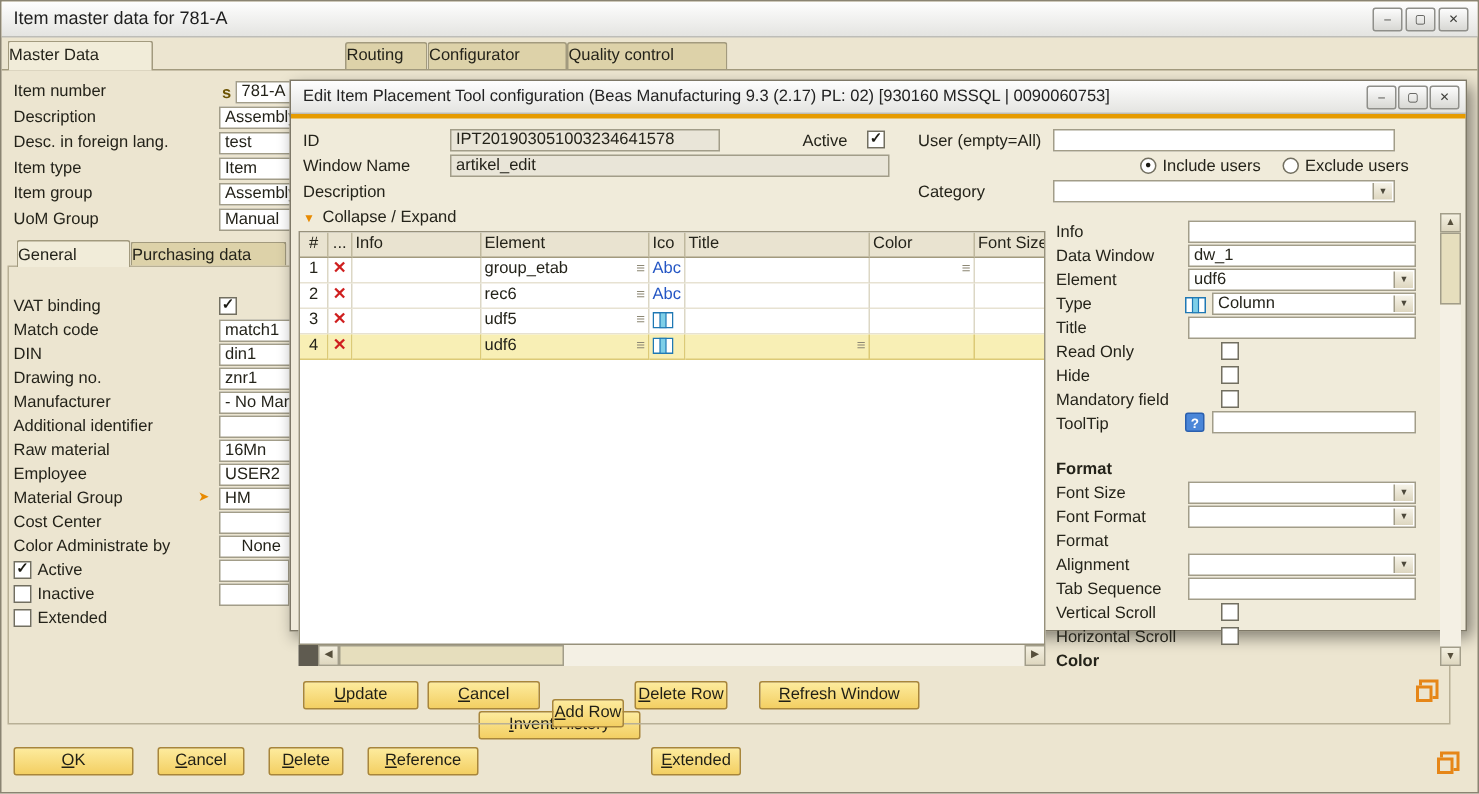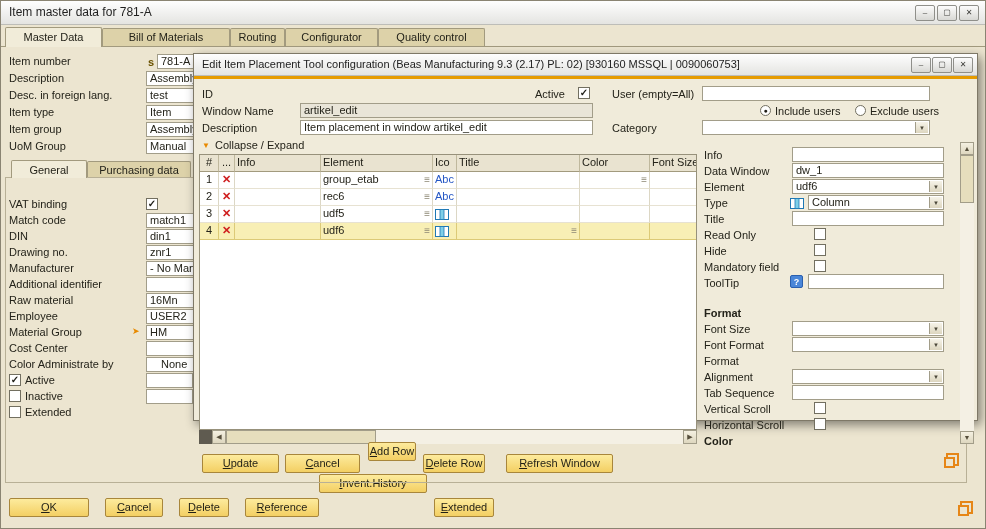--- a/index.html
+++ b/index.html
@@ -7,21 +7,21 @@
 #screen{position:relative;width:986px;height:529px;background:#ece5d0;font-size:11px;color:#24231a;overflow:hidden;border:1px solid #8a8472}
 .abs{position:absolute}
 .lbl{position:absolute;white-space:nowrap;line-height:13px}
 .fld{position:absolute;height:15px;background:#fff;border:1px solid #a29d89;padding:1px 3px;line-height:11px;white-space:nowrap;overflow:hidden}
 .gray{background:#e9e5d8}
 .cb{position:absolute;width:12px;height:12px;background:#fff;border:1px solid #726f60;text-align:center;line-height:10px;font-size:10px;font-weight:700;color:#1c1b14}
 .rad{position:absolute;width:11px;height:11px;background:#fff;border:1px solid #726f60;border-radius:50%;text-align:center;line-height:9px;font-size:7px;color:#1c1b14}
 .gbtn{position:absolute;height:19px;background:linear-gradient(#fdeb9d,#f3cf63);border:1px solid #a8863b;border-radius:2px;text-align:center;color:#201f15;cursor:default}
 .gbtn .gl{display:block;line-height:17px}
 .gbtn .gl::first-letter{text-decoration:underline}
-.tab{position:absolute;background:#ddd2a9;border:1px solid #a29a7e;border-bottom:none;border-radius:2px 2px 0 0;text-align:center;line-height:16px;white-space:nowrap}
+.tab{position:absolute;background:#ddd2a9;border:1px solid #a29a7e;border-bottom:none;border-radius:2px 2px 0 0;line-height:16px;white-space:nowrap}
 .tab.on{background:#f1ecd9;line-height:19px;z-index:3}
 .hnd{color:#8d8875;font-size:10px}
 .dda{position:absolute;top:1px;right:1px;bottom:1px;width:13px;background:linear-gradient(#f6f3e8,#ddd6bf);border-left:1px solid #a29d89;font-size:6px;line-height:12px;text-align:center;color:#4c483a}
 .titlebar{position:absolute;background:linear-gradient(#fefefe,#e4e4e1);border-bottom:1px solid #bdbdb8}
 .wbtn{position:absolute;width:20px;height:16px;background:linear-gradient(#fcfcfc,#d8d8d4);border:1px solid #8f8f8a;border-radius:2px;font-size:8px;line-height:14px;text-align:center;color:#3c3c38}
 .bold{font-weight:700}
 .sb{position:absolute;background:linear-gradient(#f4f0e1,#ded7bf);border:1px solid #a29d89;text-align:center;color:#564f3c;font-size:7px;line-height:12px}
 .thumb{position:absolute;background:#e6debd;border:1px solid #a29d89}
 .track{position:absolute;background:#f4f0e4}
 #grid{position:absolute;left:5px;top:100px;width:498px;height:276px;background:#fff;border:1px solid #97917b;overflow:hidden}
@@ -51,21 +51,20 @@
 
   <div class="titlebar" style="left:0;top:0;width:986px;height:24px">
     <span class="lbl" style="left:8px;top:5px;font-size:12px;color:#1f1f1f">Item master data for 781-A</span>
     <div class="wbtn" style="right:52px;top:4px"><span>–</span></div>
     <div class="wbtn" style="right:30px;top:4px"><span>▢</span></div>
     <div class="wbtn" style="right:8px;top:4px"><span>✕</span></div>
   </div>
 
   <div class="abs" style="left:0;top:45px;width:986px;height:1px;background:#a29a7e"></div>
   <div class="tab on" style="left:4px;top:26px;width:97px;height:20px"><span>Master Data</span></div>
-  <div class="tab" style="left:101px;top:27px;width:128px;height:18px"><span>Bill of Materials</span></div>
   <div class="tab" style="left:229px;top:27px;width:55px;height:18px"><span>Routing</span></div>
   <div class="tab" style="left:284px;top:27px;width:93px;height:18px"><span>Configurator</span></div>
   <div class="tab" style="left:377px;top:27px;width:107px;height:18px"><span>Quality control</span></div>
 
   <span class="lbl" style="left:8px;top:54px">Item number</span>
   <span class="lbl bold" style="left:147px;top:55px;color:#6b5200">s</span>
   <div class="fld" style="left:156px;top:53px;width:80px">781-A</div>
   <span class="lbl" style="left:8px;top:71px">Description</span>
   <div class="fld" style="left:145px;top:70px;width:95px">Assembly</div>
   <span class="lbl" style="left:8px;top:88px">Desc. in foreign lang.</span>
@@ -136,34 +135,34 @@
   <div id="modal">
     <div class="titlebar" style="left:0;top:0;width:783px;height:22px">
       <span class="lbl" style="left:8px;top:4px;font-size:11px;color:#222">Edit Item Placement Tool configuration (Beas Manufacturing 9.3 (2.17) PL: 02) [930160 MSSQL | 0090060753]</span>
       <div class="wbtn" style="right:46px;top:3px"><span>–</span></div>
       <div class="wbtn" style="right:25px;top:3px"><span>▢</span></div>
       <div class="wbtn" style="right:4px;top:3px"><span>✕</span></div>
     </div>
     <div class="stripe"></div>
 
     <span class="lbl" style="left:8px;top:34px">ID</span>
+    <div class="fld gray" style="left:106px;top:32px;width:180px">IPT201903051003234641578</div>
     <span class="lbl" style="left:341px;top:34px">Active</span>
     <div class="cb" style="left:384px;top:33px">✓</div>
     <span class="lbl" style="left:418px;top:34px">User (empty=All)</span>
     <div class="fld" style="left:508px;top:32px;width:228px"></div>
 
     <span class="lbl" style="left:8px;top:51px">Window Name</span>
     <div class="fld gray" style="left:106px;top:49px;width:293px">artikel_edit</div>
     <div class="rad" style="left:566px;top:51px">●</div>
     <span class="lbl" style="left:581px;top:51px">Include users</span>
     <div class="rad" style="left:661px;top:51px"></div>
     <span class="lbl" style="left:676px;top:51px">Exclude users</span>
 
     <span class="lbl" style="left:8px;top:68px">Description</span>
-    <div class="fld" style="left:106px;top:66px;width:293px">Item placement in window artikel_edit</div>
     <span class="lbl" style="left:418px;top:68px">Category</span>
     <div class="fld" style="left:508px;top:66px;width:228px"><span></span><span class="dda">▼</span></div>
 
     <span class="oarrow" style="left:8px;top:86px;font-size:8px">▼</span>
     <span class="lbl" style="left:21px;top:85px">Collapse / Expand</span>
 
     <div id="grid">
       <div class="trow thead">
         <div class="tc c1">#</div>
         <div class="tc c2">...</div>
@@ -278,21 +277,21 @@
       <div class="thumb" style="left:0;top:13px;width:14px;height:48px"></div>
       <div class="sb" style="left:0;top:289px;width:14px;height:13px"><span>▼</span></div>
     </div>
 
     <div class="gbtn" style="left:8px;top:400px;width:77px">
         <span class="gl">Update</span>
       </div>
     <div class="gbtn" style="left:91px;top:400px;width:75px">
         <span class="gl">Cancel</span>
       </div>
-    <div class="gbtn" style="left:174px;top:388px;width:48px">
+    <div class="gbtn" style="left:174px;top:412px;width:48px">
         <span class="gl">Add Row</span>
       </div>
     <div class="gbtn" style="left:229px;top:400px;width:62px">
         <span class="gl">Delete Row</span>
       </div>
     <div class="gbtn" style="left:312px;top:400px;width:107px">
         <span class="gl">Refresh Window</span>
       </div>
     <div class="grip" style="left:750px;top:399px"></div>
   </div>

